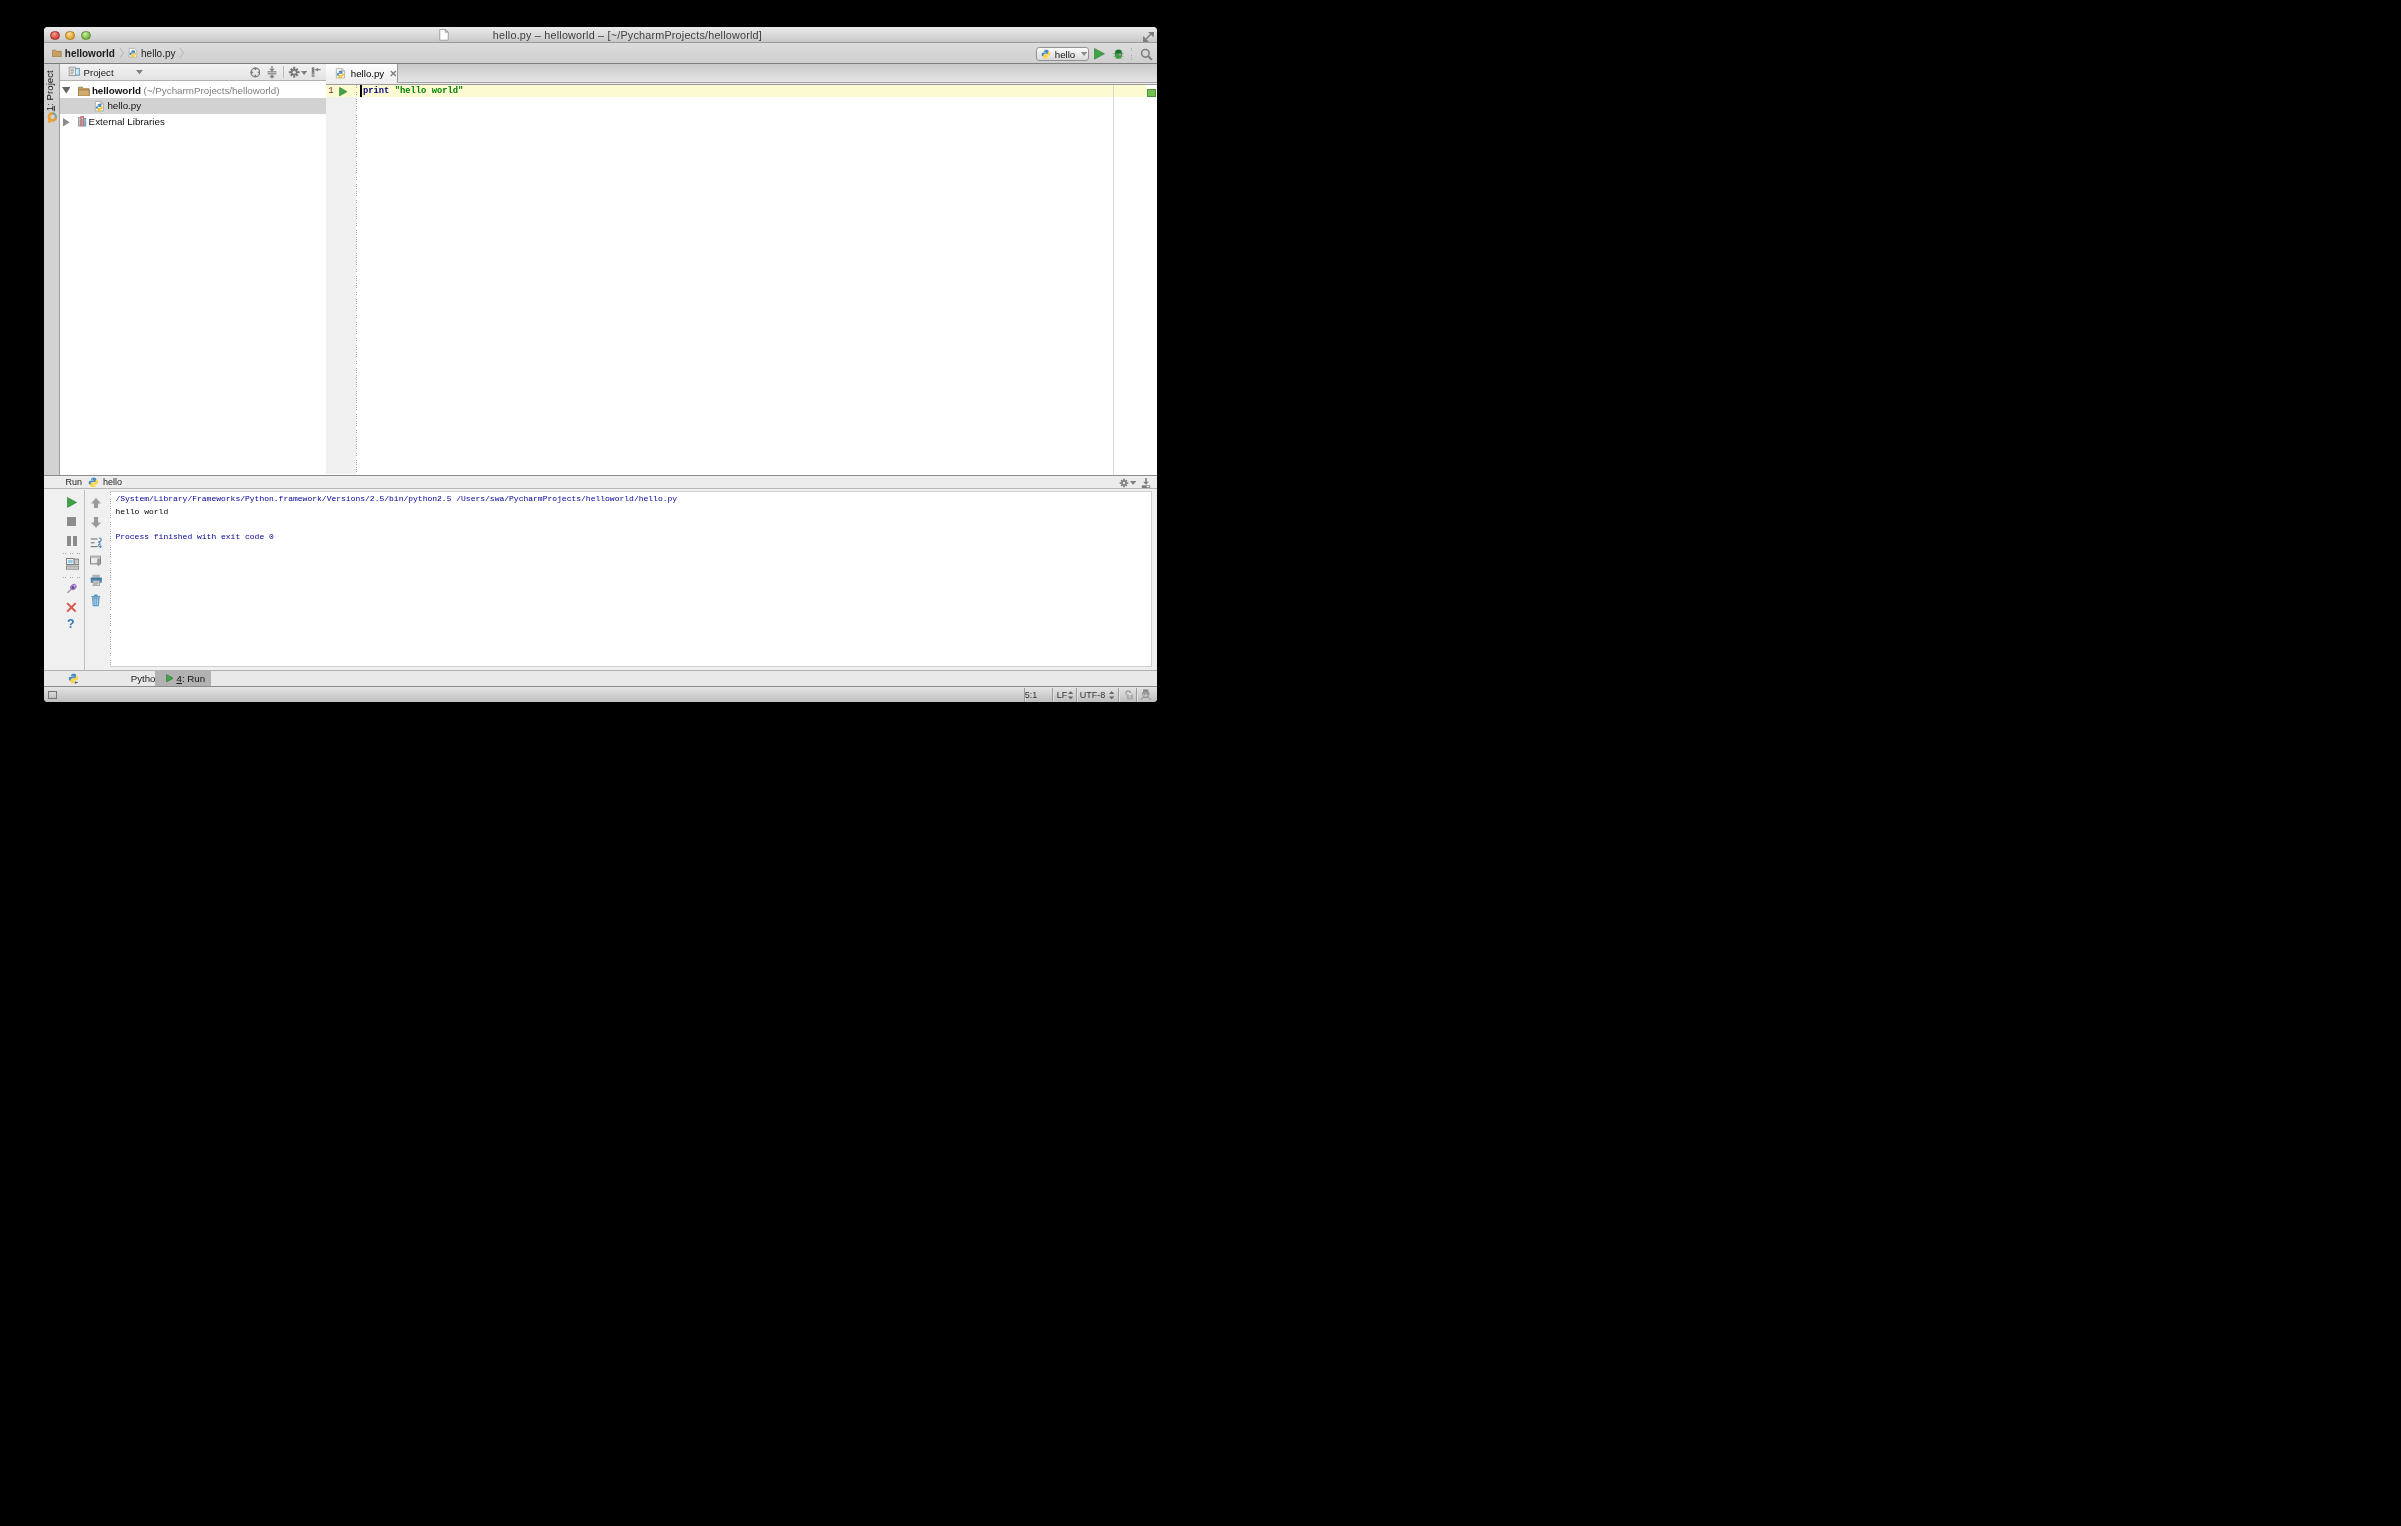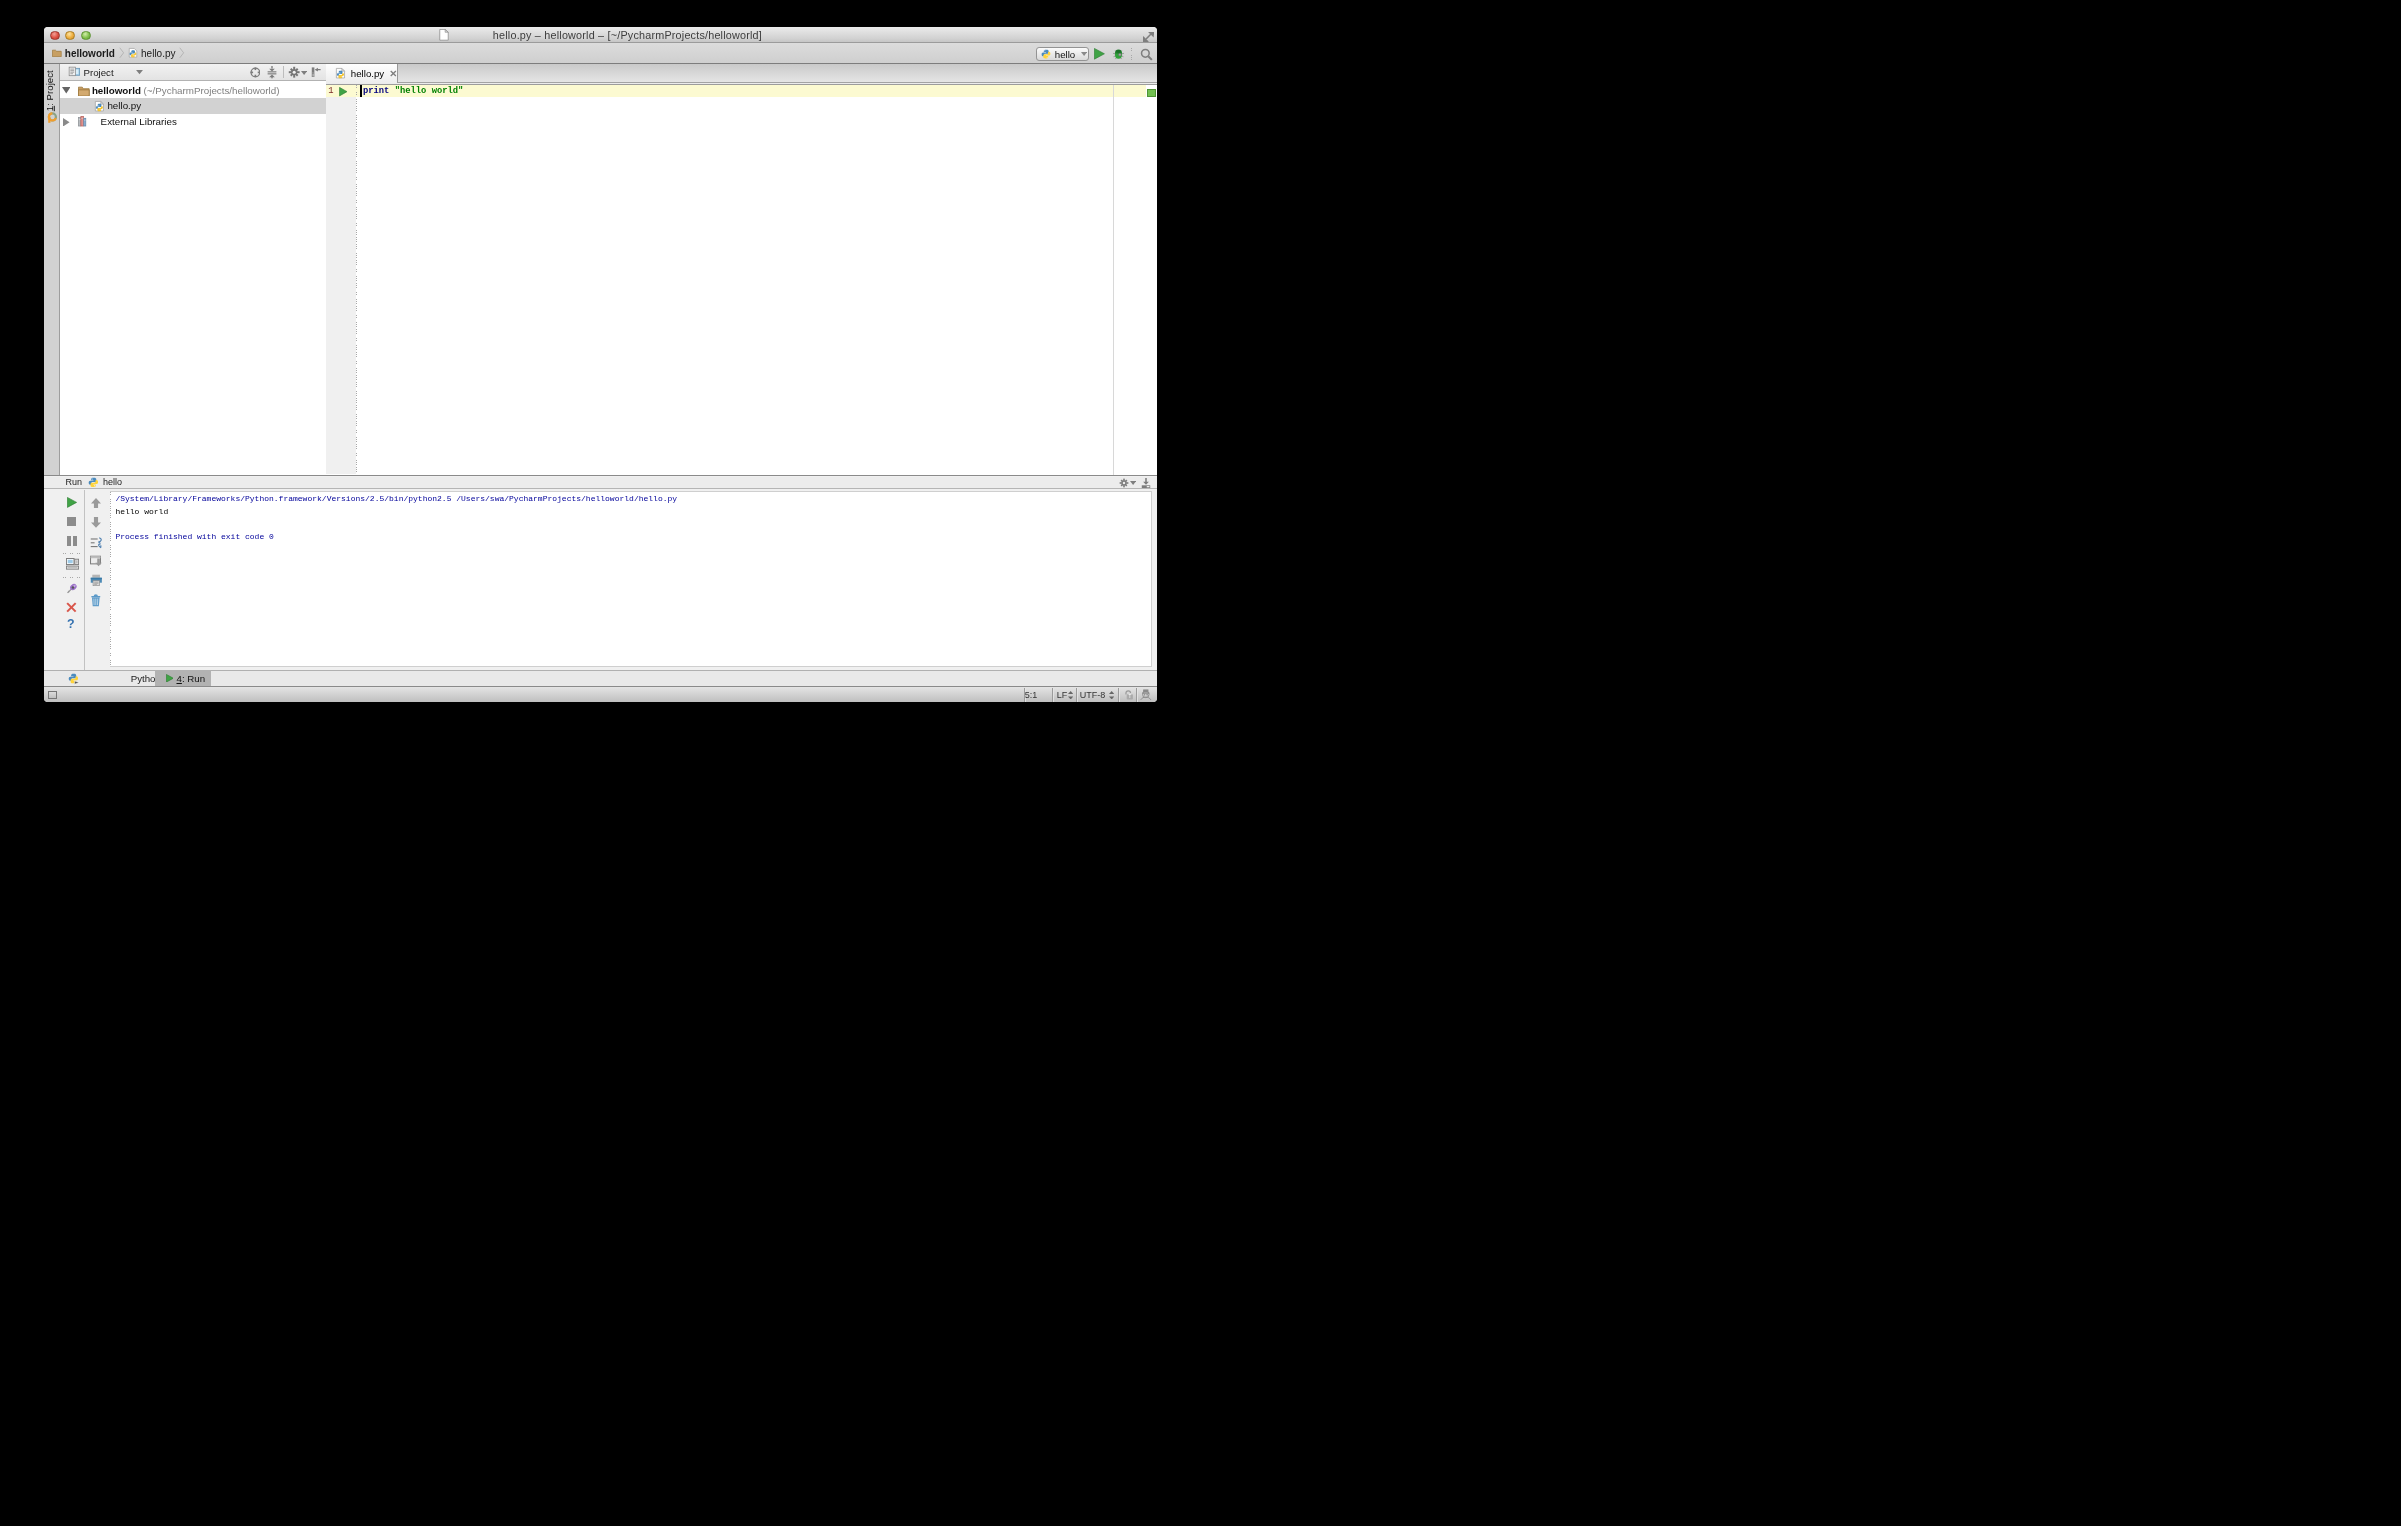--- a/index.html
+++ b/index.html
@@ -248,21 +248,21 @@
         <svg style="margin-left:8px" width="10" height="10.8" viewBox="0 0 13 14">
           <rect x="0.5" y="2" width="3" height="11" fill="#b9bdc1" stroke="#8f9498"></rect>
           <rect x="3.8" y="0.5" width="3.4" height="12.5" fill="#e2928d" stroke="#b8645f"></rect>
           <rect x="7.5" y="3" width="2.6" height="10" fill="#8cb4d8" stroke="#6889a8"></rect>
           <g stroke="#fff" stroke-width=".7" opacity=".7">
               <line x1="1" y1="4.5" x2="3.3" y2="4.5"></line>
               <line x1="4.2" y1="3" x2="6.8" y2="3"></line>
               <line x1="7.9" y1="5.5" x2="9.9" y2="5.5"></line>
             </g>
         </svg>
-        <span style="margin-left:13px">External Libraries</span>
+        <span style="margin-left:1px">External Libraries</span>
       </div>
     </div>
   </div>
   <div class="abs" id="editor">
     <div class="abs" id="tabstrip">
       <div id="tab">
         <svg style="margin-right:4.6px" width="11.6" height="12.4" viewBox="0 0 16 16">
           <path d="M2 1h8l4 4v10H2z" fill="#fdfdfd" stroke="#999"></path>
           <path d="M10 1l4 4h-4z" fill="#e0e0e0" stroke="#999" stroke-width=".8"></path>
           <path fill="#4b8bbe" d="M7.9 4.5c-1.7 0-2.5.65-2.5 1.8v1.1h2.6v.5H4.6c-1.15 0-1.8.75-1.8 2.05s.65 2.05 1.8 2.05h.95v-1.3c0-.85.75-1.5 1.6-1.5h2.35c.85 0 1.5-.65 1.5-1.5V6.3c0-1.15-1.05-1.8-2.1-1.8z"></path>

